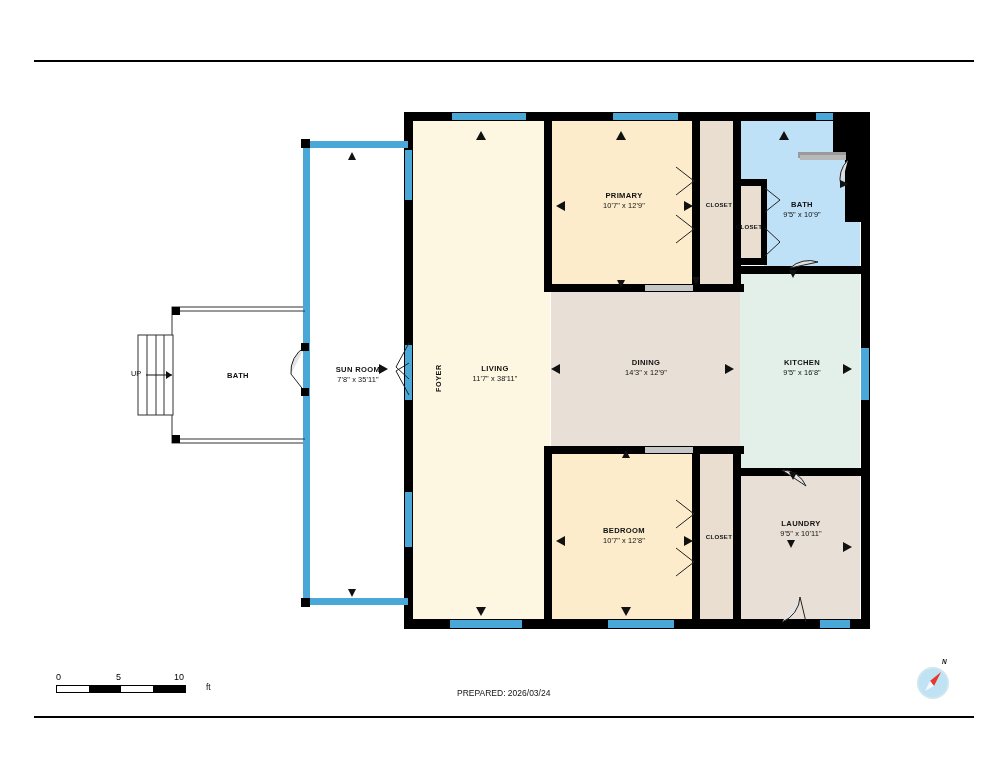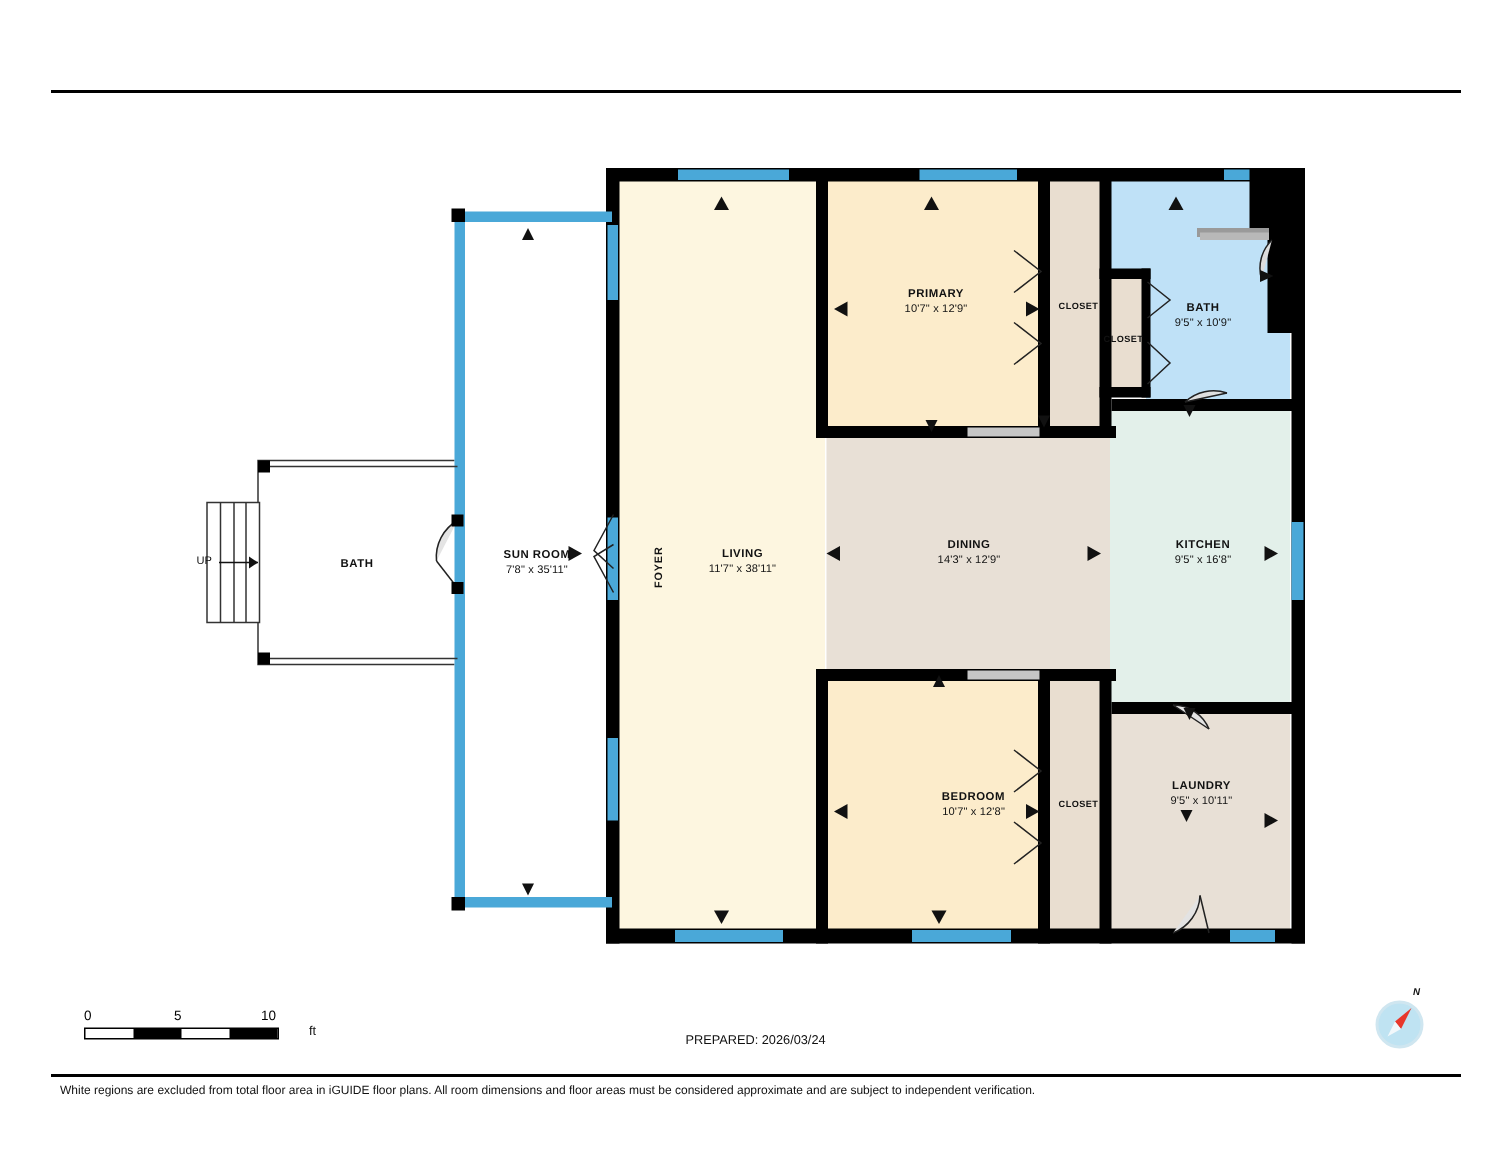--- a/index.html
+++ b/index.html
@@ -279,21 +279,21 @@
   <div class="rlabel" style="left:601px;top:358px;width:90px;">
     <span>DINING</span><br>
     <span class="dim">14'3" x 12'9"</span>
   </div>
 
   <div class="rlabel" style="left:760px;top:358px;width:84px;">
     <span>KITCHEN</span><br>
     <span class="dim">9'5" x 16'8"</span>
   </div>
 
-  <div class="rlabel" style="left:578px;top:526px;width:92px;text-align:right;">
+  <div class="rlabel" style="left:578px;top:526px;width:92px;">
     <span>BEDROOM</span><br>
     <span class="dim">10'7" x 12'8"</span>
   </div>
 
   <div class="rlabel small" style="left:698px;top:532px;width:42px;">
     <span>CLOSET</span>
   </div>
 
   <div class="rlabel" style="left:758px;top:519px;width:86px;">
     <span>LAUNDRY</span><br>
@@ -320,15 +320,14 @@
   <div class="compass">
     <svg width="42" height="42" viewBox="0 0 42 42">
       <circle cx="21" cy="23" r="15" fill="#bfe3f2" stroke="#cfe6f0" stroke-width="2"></circle>
       <polygon points="29,12 22,26 18,21" fill="#e8372b"></polygon>
       <polygon points="13,31 22,26 18,21" fill="#f2f8fb"></polygon>
     </svg>
     <span class="compass-n">N</span>
   </div>
 
   <div class="footer-rule"></div>
-  <div class="footer-text">White regions are excluded from total floor area in iGUIDE floor plans. All room dimensions and floor areas must be considered approximate and are subject to independent verification.</div>
 
 </div>
 
 </body></html>

